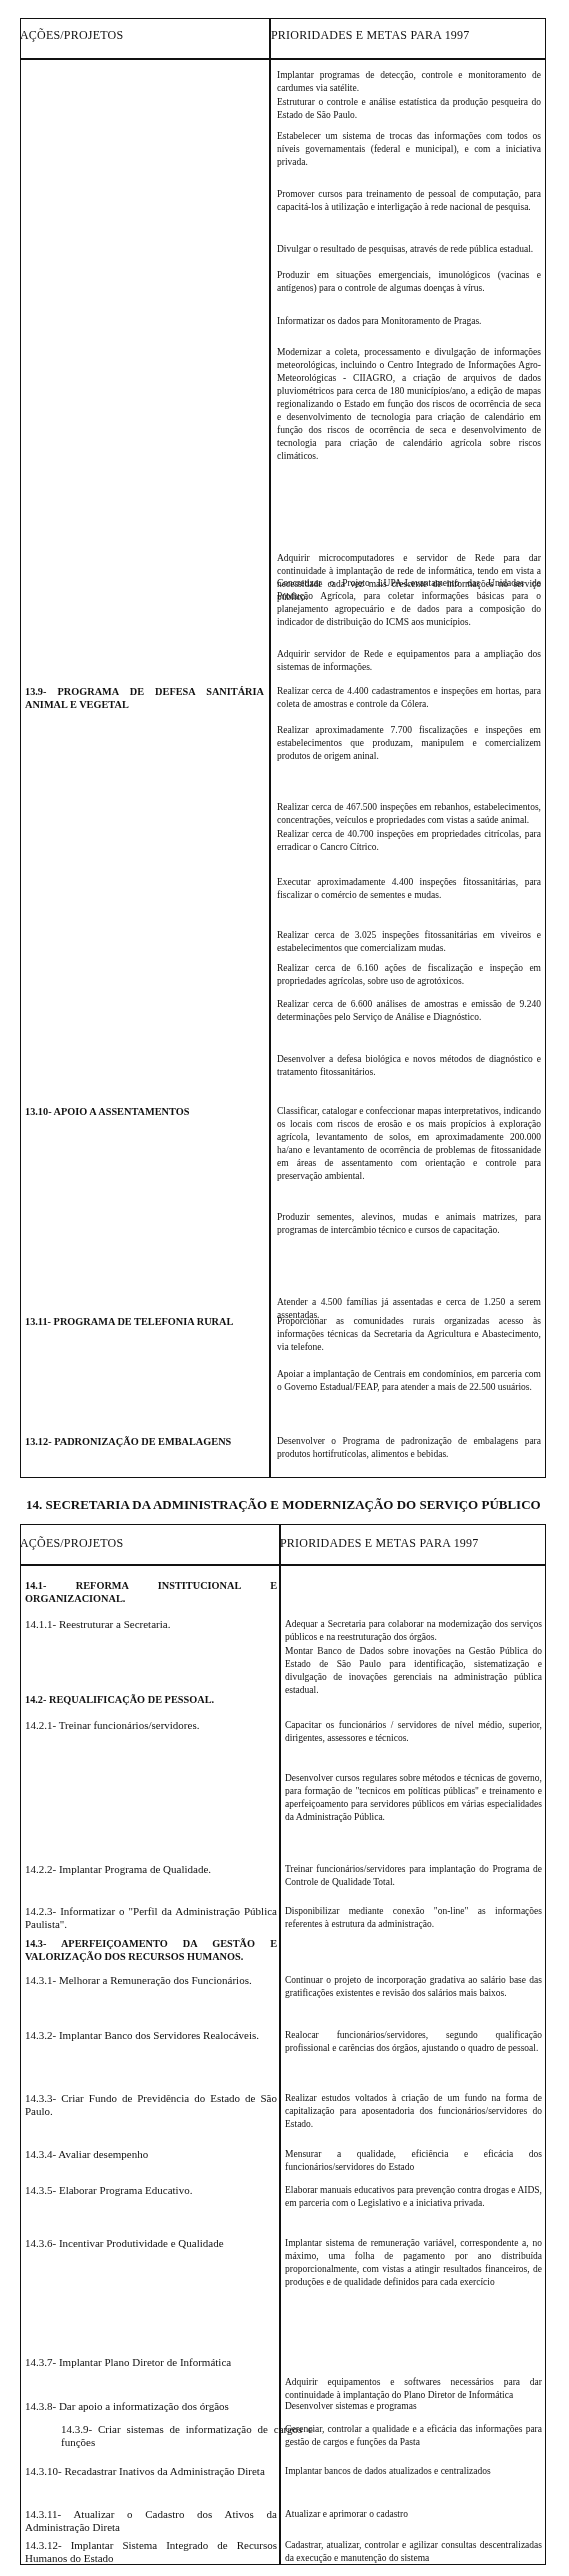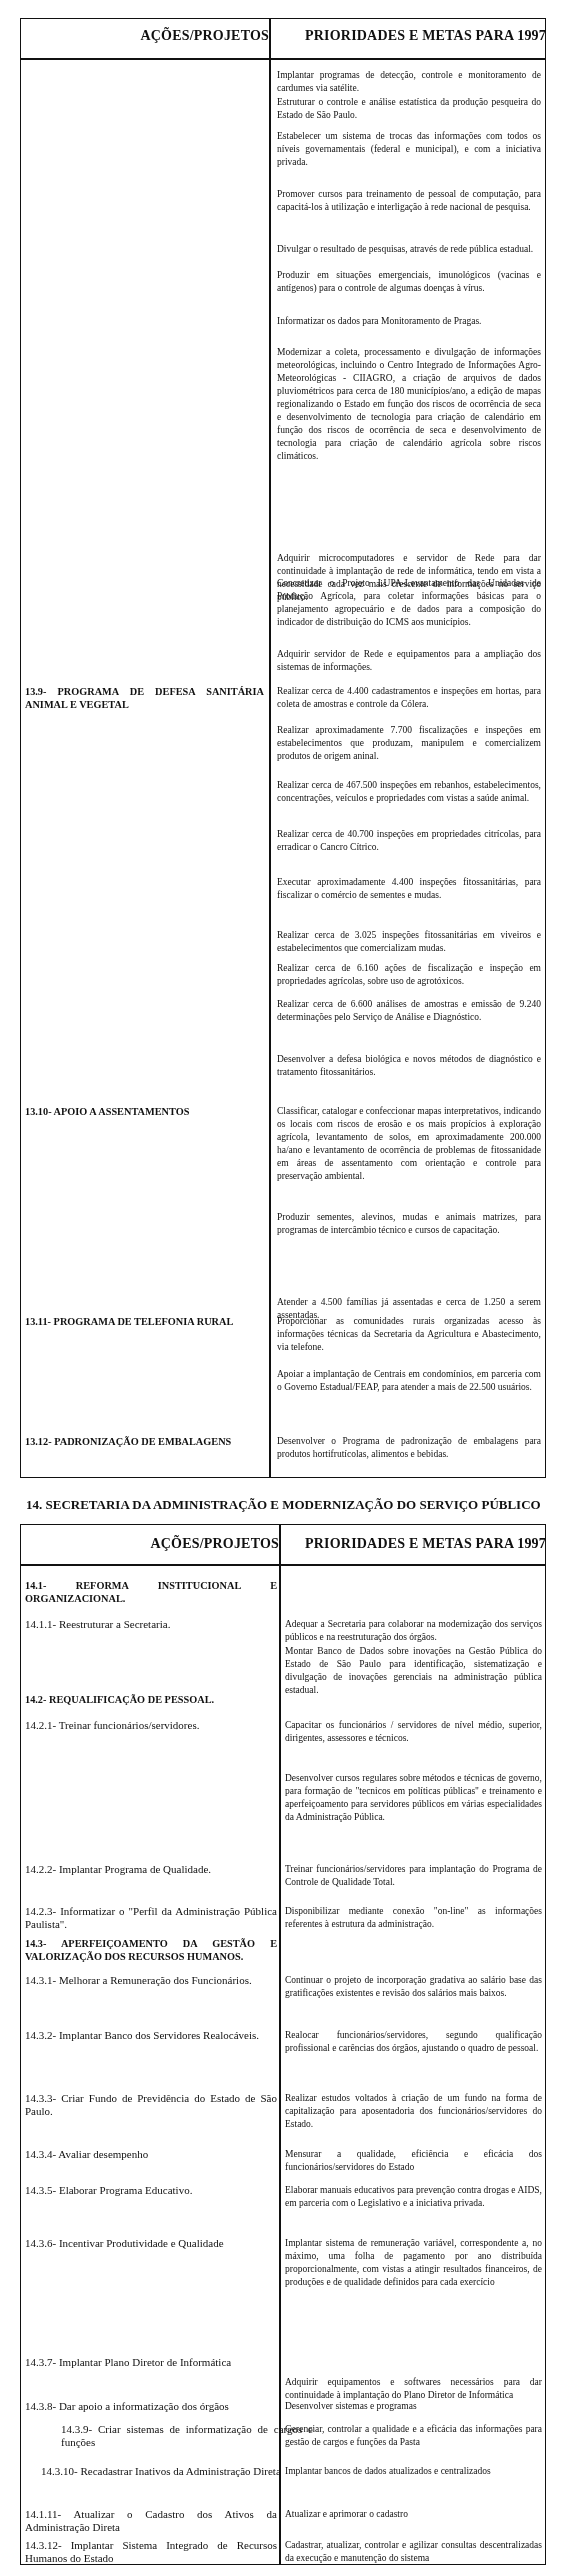--- a/index.html
+++ b/index.html
@@ -1,21 +1,21 @@
 <!DOCTYPE html>
 <html style="font-size:13px"><head>
 <meta charset="utf-8">
 <style>
   html, body { margin:0; padding:0; background:#fff; }
   body { width:569px; height:2576px; position:relative; overflow:hidden;
          font-family:"Liberation Serif", serif; color:#111; }
   .tbl { position:absolute; left:20px; width:526px; border:1.6px solid #111; box-sizing:border-box; }
   .vline { position:absolute; width:1.6px; background:#111; }
   .hline { position:absolute; height:1.6px; background:#111; }
-  .hdr { position:absolute; font-weight:bold; font-size:14px; text-align:right; letter-spacing:0.2px; }
+  .hdr { position:absolute; font-weight:normal; font-size:12px; text-align:left; letter-spacing:0.2px; }
   .l { position:absolute; left:25px; width:239px; font-size:11px; line-height:13px; text-align:justify; }
   .r { position:absolute; left:277px; width:264px; font-size:9.5px; line-height:13px; text-align:justify; }
   .b { font-weight:bold; font-size:10.3px; }
   .title14 { position:absolute; left:26px; top:1497px; font-weight:bold; font-size:13px; }
 </style>
 </head>
 <body>
 
 <div class="tbl" style="top:18px;height:1460px;"></div>
 <div class="hline" style="left:20px;width:526px;top:58px;"></div>
@@ -31,21 +31,21 @@
 <div class="r" style="top:269px;">Produzir em situações emergenciais, imunológicos (vacinas e antígenos) para o controle de algumas doenças à vírus.</div>
 <div class="r" style="top:315px;">Informatizar os dados para Monitoramento de Pragas.</div>
 <div class="r" style="top:346px;">Modernizar a coleta, processamento e divulgação de informações meteorológicas, incluindo o Centro Integrado de Informações Agro-Meteorológicas - CIIAGRO, a criação de arquivos de dados pluviométricos para cerca de 180 municípios/ano, a edição de mapas regionalizando o Estado em função dos riscos de ocorrência de seca e desenvolvimento de tecnologia para criação de calendário em função dos riscos de ocorrência de seca e desenvolvimento de tecnologia para criação de calendário agrícola sobre riscos climáticos.</div>
 <div class="r" style="top:528px;margin-top:24px;">Adquirir microcomputadores e servidor de Rede para dar continuidade à implantação de rede de informática, tendo em vista a necessidade cada vez mais crescente de informações no serviço público.</div>
 <div class="r" style="top:577px;">Concretizar o Projeto LUPA-Levantamento das Unidades de Produção Agrícola, para coletar informações básicas para o planejamento agropecuário e de dados para a composição do indicador de distribuição do ICMS aos municípios.</div>
 <div class="r" style="top:648px;">Adquirir servidor de Rede e equipamentos para a ampliação dos sistemas de informações.</div>
 
 <div class="l b" style="top:685px;">13.9- PROGRAMA DE DEFESA SANITÁRIA ANIMAL E VEGETAL</div>
 <div class="r" style="top:685px;">Realizar cerca de 4.400 cadastramentos e inspeções em hortas, para coleta de amostras e controle da Cólera.</div>
 <div class="r" style="top:724px;">Realizar aproximadamente 7.700 fiscalizações e inspeções em estabelecimentos que produzam, manipulem e comercializem produtos de origem aninal.</div>
-<div class="r" style="top:779px;font-family:Liberation Serif, serif;">Realizar cerca de 467.500 inspeções em rebanhos, estabelecimentos, concentrações, veículos e propriedades com vistas a saúde animal.</div>
+<div class="r" style="top:801px;font-family:Liberation Serif, serif;">Realizar cerca de 467.500 inspeções em rebanhos, estabelecimentos, concentrações, veículos e propriedades com vistas a saúde animal.</div>
 <div class="r" style="top:828px;">Realizar cerca de 40.700 inspeções em propriedades citrícolas, para erradicar o Cancro Cítrico.</div>
 <div class="r" style="top:876px;">Executar aproximadamente 4.400 inspeções fitossanitárias, para fiscalizar o comércio de sementes e mudas.</div>
 <div class="r" style="top:929px;">Realizar cerca de 3.025 inspeções fitossanitárias em viveiros e estabelecimentos que comercializam mudas.</div>
 <div class="r" style="top:962px;">Realizar cerca de 6.160 ações de fiscalização e inspeção em propriedades agrícolas, sobre uso de agrotóxicos.</div>
 <div class="r" style="top:998px;">Realizar cerca de 6.600 análises de amostras e emissão de 9.240 determinações pelo Serviço de Análise e Diagnóstico.</div>
 <div class="r" style="top:1053px;">Desenvolver a defesa biológica e novos métodos de diagnóstico e tratamento fitossanitários.</div>
 
 <div class="l b" style="top:1105px;">13.10- APOIO A ASSENTAMENTOS</div>
 <div class="r" style="top:1105px;">Classificar, catalogar e confeccionar mapas interpretativos, indicando os locais com riscos de erosão e os mais propícios à exploração agrícola, levantamento de solos, em aproximadamente 200.000 ha/ano e levantamento de ocorrência de problemas de fitossanidade em áreas de assentamento com orientação e controle para preservação ambiental.</div>
 <div class="r" style="top:1211px;">Produzir sementes, alevinos, mudas e animais matrizes, para programas de intercâmbio técnico e cursos de capacitação.</div>
@@ -104,21 +104,21 @@
 
 <div class="l" style="top:2356px;width:252px;">14.3.7- Implantar Plano Diretor de Informática</div>
 <div class="r" style="top:2356px;left:285px;width:257px;margin-top:20px;">Adquirir equipamentos e softwares necessários para dar continuidade à implantação do Plano Diretor de Informática</div>
 
 <div class="l" style="top:2400px;width:252px;">14.3.8- Dar apoio a informatização dos órgãos</div>
 <div class="r" style="top:2400px;left:285px;width:257px;">Desenvolver sistemas e programas</div>
 
 <div class="l" style="top:2423px;width:252px;margin-left:36px;">14.3.9- Criar sistemas de informatização de cargos e funções</div>
 <div class="r" style="top:2423px;left:285px;width:257px;">Gerenciar, controlar a qualidade e a eficácia das informações para gestão de cargos e funções da Pasta</div>
 
-<div class="l" style="top:2465px;width:252px;margin-left:16px;">14.3.10- Recadastrar Inativos da Administração Direta</div>
+<div class="l" style="top:2465px;width:252px;">14.3.10- Recadastrar Inativos da Administração Direta</div>
 <div class="r" style="top:2465px;left:285px;width:257px;">Implantar bancos de dados atualizados e centralizados</div>
 
-<div class="l" style="top:2508px;width:252px;">14.1.11- Atualizar o Cadastro dos Ativos da Administração Direta</div>
+<div class="l" style="top:2508px;width:252px;">14.3.11- Atualizar o Cadastro dos Ativos da Administração Direta</div>
 <div class="r" style="top:2508px;left:285px;width:257px;">Atualizar e aprimorar o cadastro</div>
 
 <div class="l" style="top:2539px;width:252px;">14.3.12- Implantar Sistema Integrado de Recursos Humanos do Estado</div>
 <div class="r" style="top:2539px;left:285px;width:257px;">Cadastrar, atualizar, controlar e agilizar consultas descentralizadas da execução e manutenção do sistema</div>
 
 
 </body></html>

